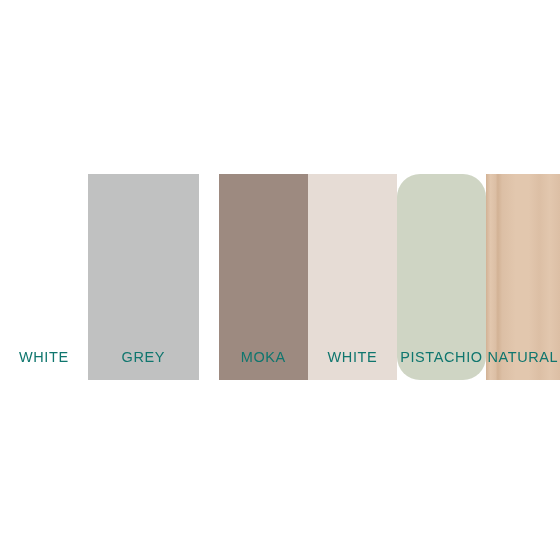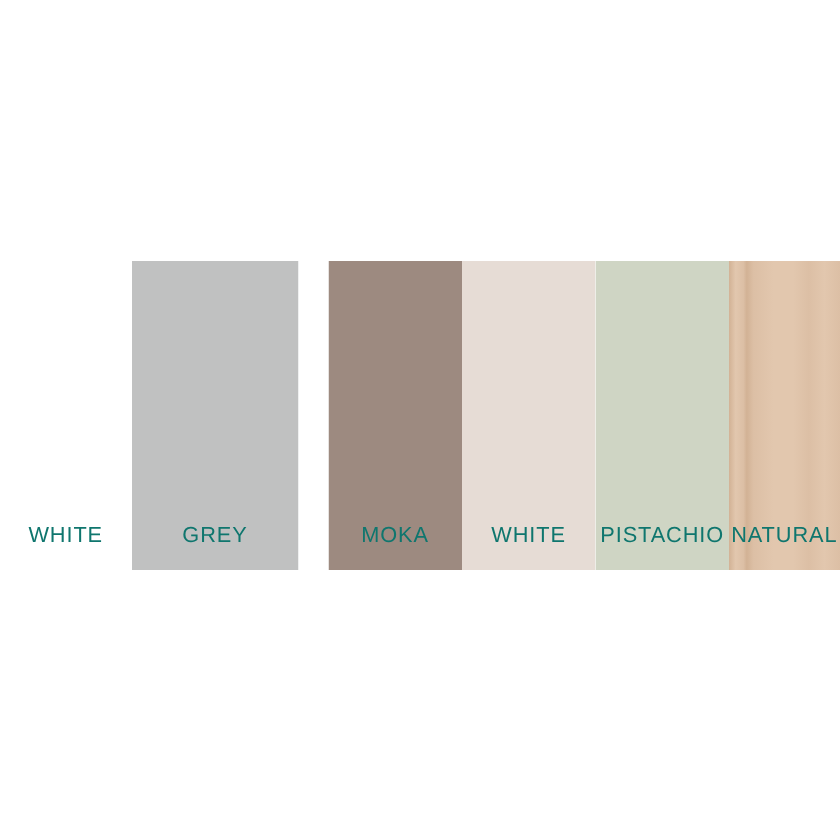--- a/index.html
+++ b/index.html
@@ -72,21 +72,21 @@
       <span class="swatch-label">GREY</span>
     </div>
     <div class="swatch-col" style="width: 93px; margin-left: 20px;">
       <div class="swatch-fill" style="background: rgb(157, 138, 128);"></div>
       <span class="swatch-label">MOKA</span>
     </div>
     <div class="swatch-col" style="width: 94px;">
       <div class="swatch-fill" style="background: rgb(230, 220, 213);"></div>
       <span class="swatch-label">WHITE</span>
     </div>
-    <div class="swatch-col" style="width: 93px;">
+    <div class="swatch-col" style="width: 93px; border-radius: 23px;">
       <div class="swatch-fill" style="background: rgb(207, 213, 196);"></div>
       <span class="swatch-label">PISTACHIO</span>
     </div>
     <div class="swatch-col" style="width: 78px;">
       <div class="swatch-fill" style="background: linear-gradient(90deg, rgb(210, 178, 149) 0%, rgb(226, 199, 174) 6%, rgb(220, 191, 165) 13%, rgb(210, 178, 149) 16%, rgb(220, 191, 165) 22%, rgb(226, 199, 174) 40%, rgb(226, 199, 174) 58%, rgb(220, 191, 165) 72%, rgb(226, 199, 174) 86%, rgb(220, 191, 165) 100%);"></div>
       <span class="swatch-label">NATURAL</span>
     </div>
   </div>
 
 </body></html>

